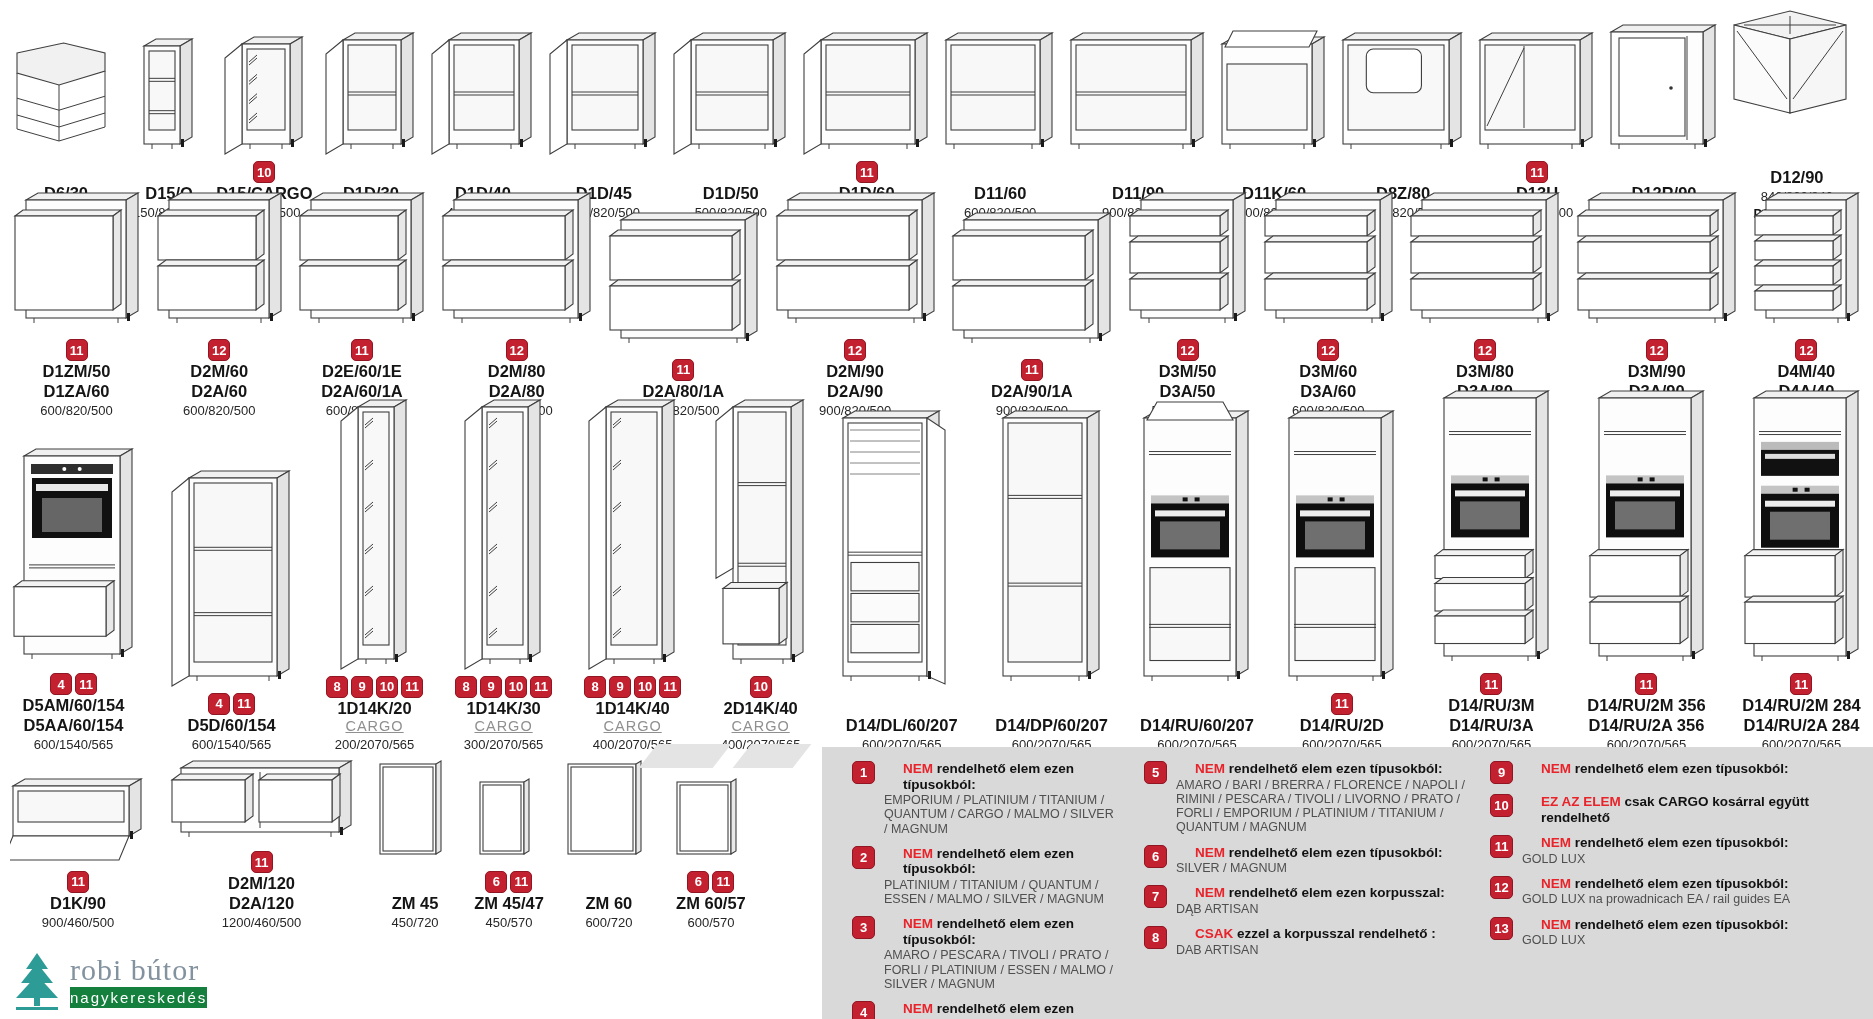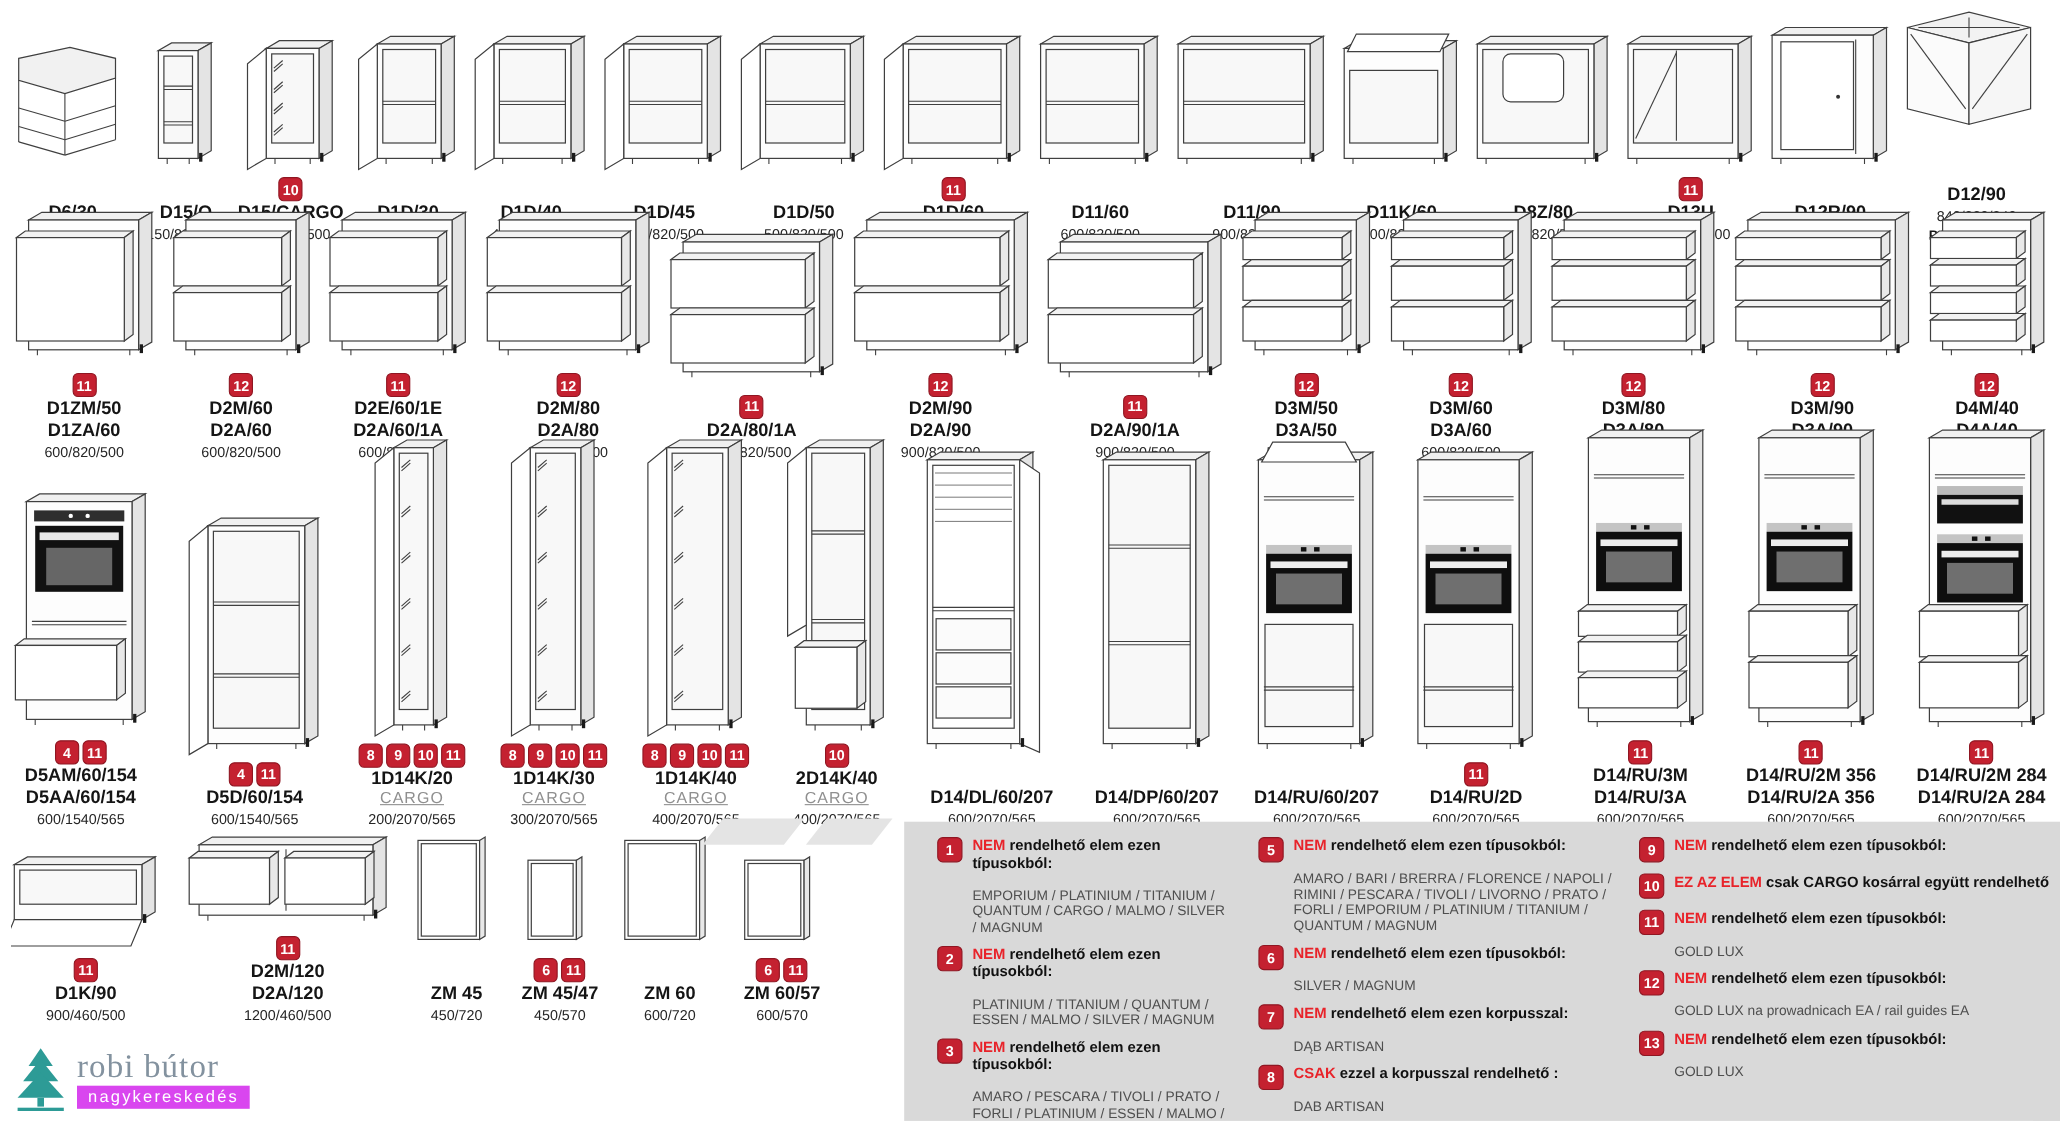--- a/index.html
+++ b/index.html
@@ -19,26 +19,26 @@
   .sub{font-size:14.5px;color:#8f8f8f;letter-spacing:1px;line-height:1.2;text-decoration:underline;}
   .dims{font-size:13px;color:#262626;line-height:1.25;margin-top:1px;}
   .note{font-size:12.5px;font-weight:700;margin-top:2px;white-space:nowrap;}
   #legend{position:absolute;left:822px;top:747px;width:1051px;height:272px;background:#d9d9d9;
           box-sizing:border-box;padding:14px 10px 4px 30px;display:flex;gap:24px;}
   .lcol{display:flex;flex-direction:column;gap:10px;}
   .lcol-0{width:268px;} .lcol-1{width:322px;} .lcol-2{flex:1;}
   .litem{display:flex;gap:9px;align-items:flex-start;}
   .lbadge{flex:0 0 auto;width:23px;height:23px;border-radius:5px;background:#c42130;border:1px solid #8f1622;
           color:#fff;font-weight:700;font-size:13px;display:flex;align-items:center;justify-content:center;box-sizing:border-box;}
-  .lbold{font-weight:700;color:#111;font-size:13.5px;line-height:1.15;}
+  .lbold{font-weight:700;color:#111;font-size:13.5px;line-height:1.15;margin-left:19px;}
   .llead{color:#e8232a;font-weight:800;}
-  .lbody{color:#4f4f4f;font-size:12.5px;line-height:1.14;margin-top:15px;}
+  .lbody{color:#4f4f4f;font-size:12.5px;line-height:1.14;margin-top:1px;}
   #logo{position:absolute;left:14px;bottom:8px;display:flex;align-items:center;gap:10px;}
   .logo-name{font-size:30px;color:#83929f;letter-spacing:1px;line-height:1.05;font-family:Liberation Serif, serif;}
-  .logo-sub{background:#d946ef;color:#fff;font-size:15px;letter-spacing:2px;padding:2px 10px;margin-top:2px;display:inline-block;}
+  .logo-sub{background:#15803d;color:#fff;font-size:15px;letter-spacing:2px;padding:2px 0;margin-top:2px;display:inline-block;}
   .decor{position:absolute;background:#e4e4e4;transform:skewX(-38deg);}
 </style>
 </head>
 <body>
 
 <div id="page">
   <div class="row" id="row-0">
       <div class="card">
         <div class="art"><svg width="112" height="118" viewBox="0 0 112 118" xmlns="http://www.w3.org/2000/svg">
             <polygon points="7,15 53.6,5 95,15 95,33 49,47 7,35" fill="#f1f1f1" stroke="#3f3f3f" stroke-width="1.1"></polygon>

